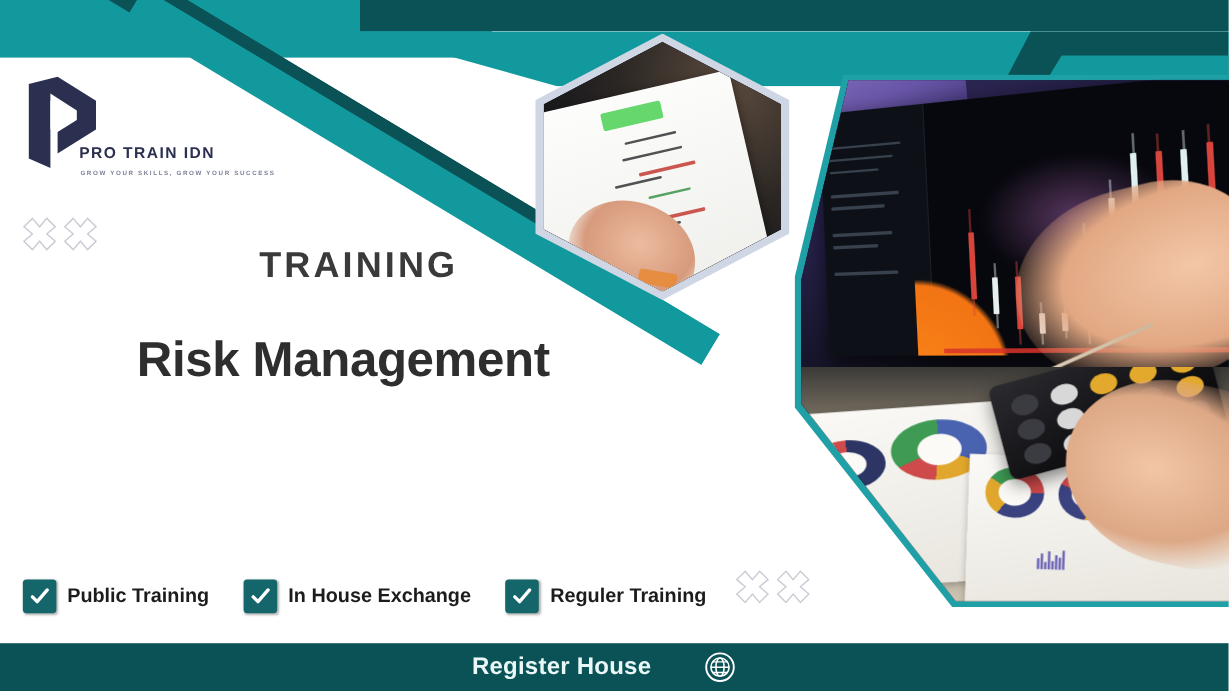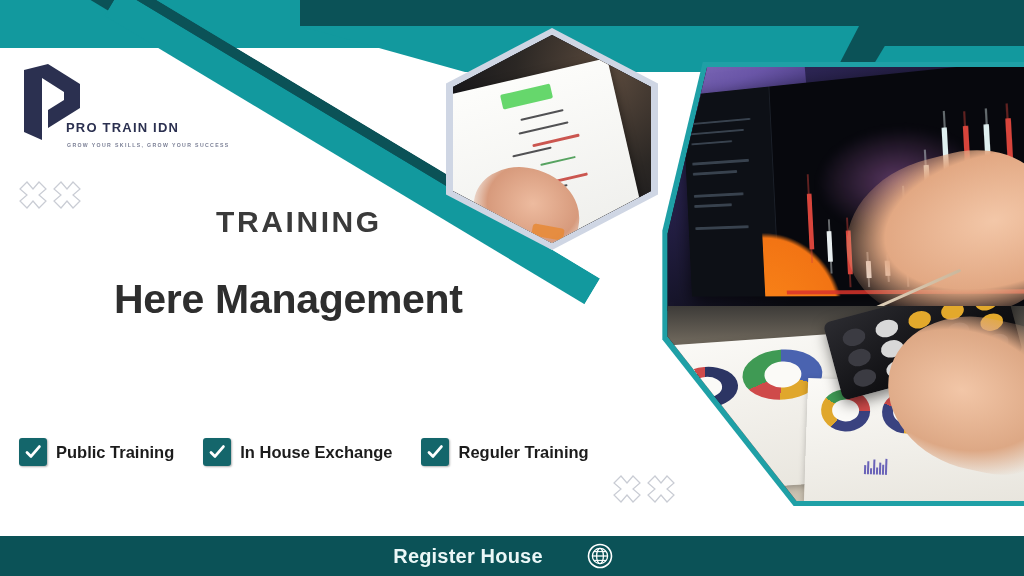--- a/index.html
+++ b/index.html
@@ -107,21 +107,21 @@
     color: #2E2E2E;
     letter-spacing: -0.3px;
   }
   .headline .l2 { display: block; }
 
   
   .checks {
     position: absolute; left: 19px; top: 438px;
     display: flex; align-items: center;
   }
-  .check-item { display: flex; align-items: center; }
+  .check-item { display: flex; align-items: center; margin-top: 45px; }
   .check-item + .check-item { margin-left: 29px; }
   .check-box {
     width: 28px; height: 28px;
     background: #14666B;
     border-radius: 3px;
     display: flex; align-items: center; justify-content: center;
     box-shadow: 1px 1px 2px rgba(0,0,0,0.30);
     flex: none;
   }
   .check-box svg { display: block; }
@@ -365,21 +365,21 @@
     <svg width="30" height="30" viewBox="0 0 30 30">
       <path d="M9 2 L15 9 L21 2 L28 9 L21 15 L28 21 L21 28 L15 21 L9 28 L2 21 L9 15 L2 9 Z" fill="none" stroke="#C9CCD4" stroke-width="1.2"></path>
     </svg>
     <svg width="30" height="30" viewBox="0 0 30 30">
       <path d="M9 2 L15 9 L21 2 L28 9 L21 15 L28 21 L21 28 L15 21 L9 28 L2 21 L9 15 L2 9 Z" fill="none" stroke="#C9CCD4" stroke-width="1.2"></path>
     </svg>
   </div>
 
   <div class="kicker">TRAINING</div>
   <div class="headline">
-    <span class="l2">Here Management</span>
+    <span class="l2">Risk Management</span>
   </div>
 
   <div class="checks">
     <div class="check-item">
       <div class="check-box">
         <svg width="18" height="18" viewBox="0 0 18 18">
           <path d="M3 9.4 L7 13.4 L15.4 3.6" fill="none" stroke="#FFFFFF" stroke-width="2.8" stroke-linecap="round" stroke-linejoin="round"></path>
         </svg>
       </div>
       <div class="check-label">Public Training</div>

